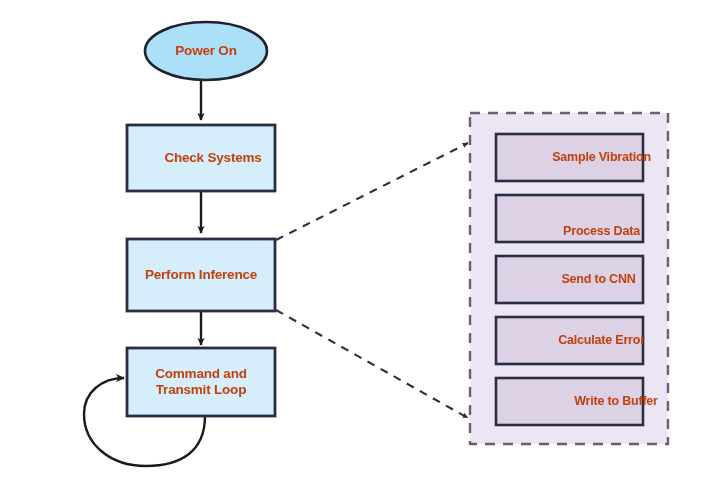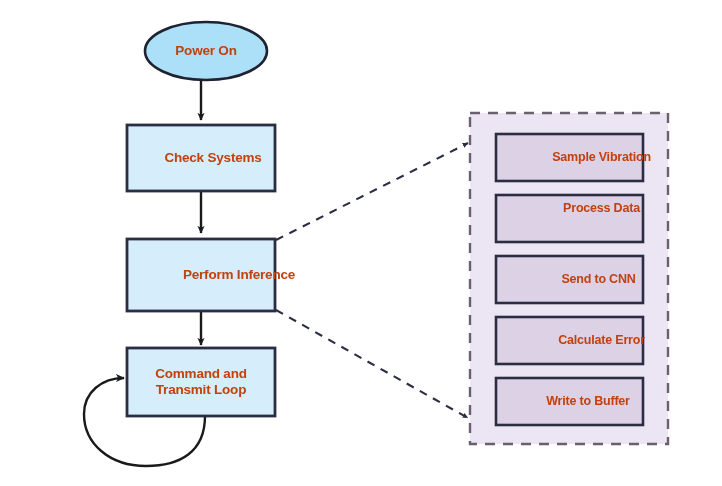--- a/index.html
+++ b/index.html
@@ -83,28 +83,28 @@
 
     <rect x="127" y="239" width="148" height="72" fill="#d6eefc" stroke="#2b2e42" stroke-width="2.8"></rect>
 
     <rect x="127" y="348" width="148" height="68" fill="#d6eefc" stroke="#2b2e42" stroke-width="2.8"></rect>
   </svg>
 
   <div class="node-label start-label" style="left:145px; top:22px; width:122px; height:58px;">Power On</div>
 
   <div class="node-label flow-label" style="left:127px; top:125px; width:172px; height:66px;">Check Systems</div>
 
-  <div class="node-label flow-label" style="left:127px; top:239px; width:148px; height:72px;padding-left:38px;">Perform Inference</div>
+  <div class="node-label flow-label" style="left:127px; top:239px; width:148px; height:72px;">Perform Inference</div>
 
   <div class="node-label flow-label" style="left:127px; top:348px; width:148px; height:68px; white-space:pre-line;">Command and
 Transmit Loop</div>
 
   <div class="node-label sub-label" style="left:496px; top:134px; width:147px; height:47px;">Sample Vibration</div>
 
-  <div class="node-label sub-label" style="left:496px; top:185px; width:147px; height:47px;">Process Data</div>
+  <div class="node-label sub-label" style="left:496px; top:208px; width:147px; height:47px;">Process Data</div>
 
   <div class="node-label sub-label" style="left:496px; top:256px; width:141px; height:47px;">Send to CNN</div>
 
   <div class="node-label sub-label" style="left:496px; top:317px; width:147px; height:47px;">Calculate Error</div>
 
-  <div class="node-label sub-label" style="left:480px; top:378px; width:152px; height:47px;">Write to Buffer</div>
+  <div class="node-label sub-label" style="left:508px; top:378px; width:152px; height:47px;">Write to Buffer</div>
 
 </div>
 
 </body></html>

